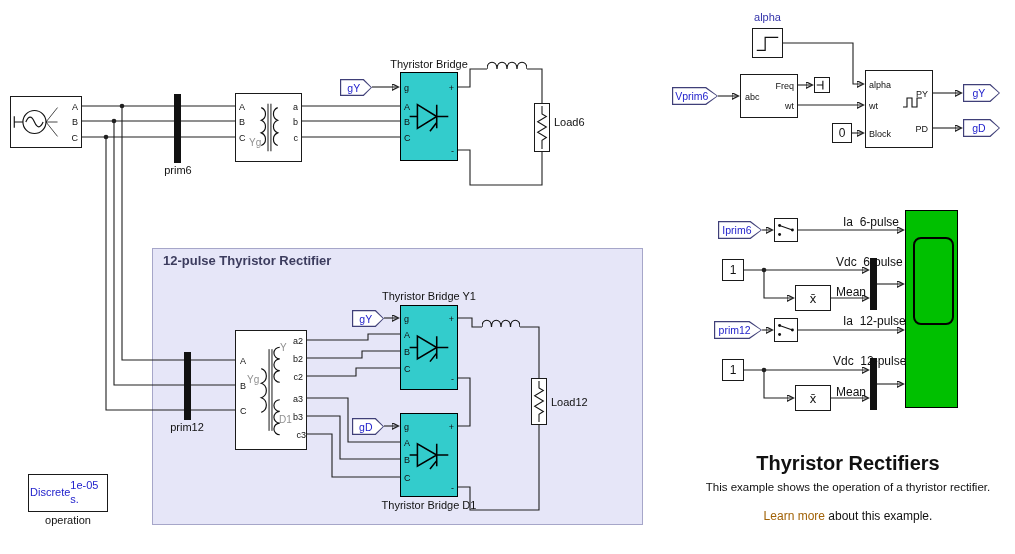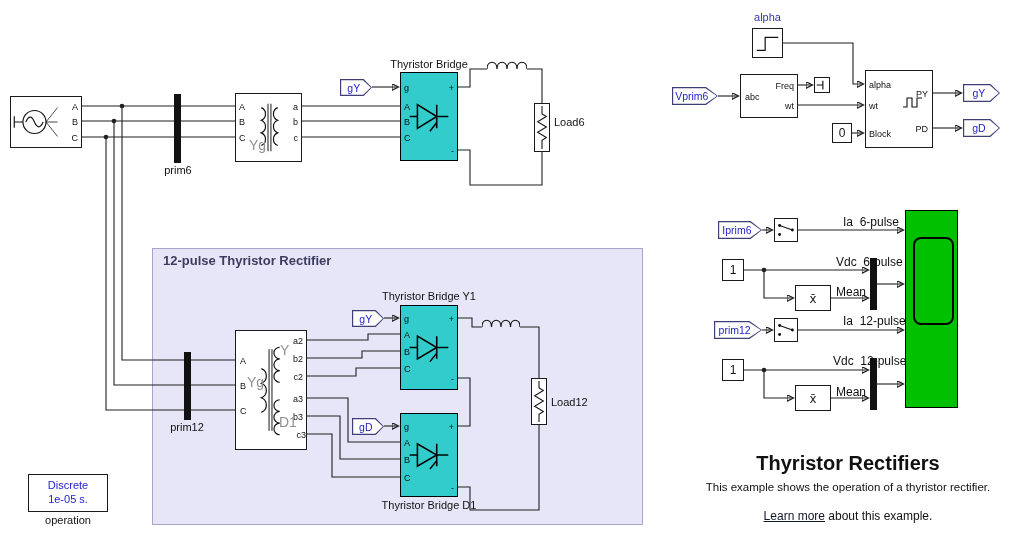--- a/index.html
+++ b/index.html
@@ -19,43 +19,43 @@
   .mux{position:absolute;background:#111;z-index:2;}
   .scope{position:absolute;background:#00C000;border:1px solid #000;box-sizing:border-box;z-index:2;}
   .scope-screen{position:absolute;left:7px;top:26px;width:37px;height:84px;border:2px solid #000;border-radius:8px;}
 
   .icon{position:absolute;z-index:2;}
   .blk svg,.bridge svg{display:block;width:100%;height:100%;}
 
   .lbl{position:absolute;font-size:11px;color:#111;text-align:center;line-height:1.15;z-index:3;}
   .lbl-blue{color:#3333AA;}
   .plbl{position:absolute;font-size:9px;color:#111;line-height:1;z-index:3;}
-  .wind{position:absolute;font-size:14px;color:#909090;line-height:1;z-index:3;}
+  .wind{position:absolute;font-size:10px;color:#909090;line-height:1;z-index:3;}
   .wire-label{position:absolute;font-size:12px;color:#111;white-space:pre;z-index:3;}
 
   .tag{position:absolute;z-index:2;}
   .tag .bg{position:absolute;inset:0;background:#3F3F78;
            clip-path:polygon(0 0,74% 0,100% 50%,74% 100%,0 100%);}
   .tag .bg::after{content:"";position:absolute;inset:1.2px;background:#fff;
            clip-path:polygon(0 0,74% 0,100% 50%,74% 100%,0 100%);}
   .tag .txt{position:absolute;inset:0;display:flex;align-items:center;justify-content:center;
            padding-right:14%;font-size:10.5px;color:#2222CC;z-index:1;}
 
-  .pg-text{position:absolute;inset:1px 1px 1px 1px;display:flex;flex-direction:column;
+  .pg-text{position:absolute;inset:1px 1px 1px 1px;display:flex;flex-direction:row;
            align-items:center;justify-content:center;font-size:11px;color:#2222CC;line-height:1.25;}
   .cval{position:absolute;inset:0;display:flex;align-items:center;justify-content:center;
         font-size:12px;color:#111;}
   .meanv{position:absolute;inset:0;display:flex;align-items:center;justify-content:center;
         font-size:13px;color:#111;}
 
   .anno{position:absolute;text-align:center;z-index:3;color:#111;}
   .anno-title{font-size:20px;font-weight:bold;}
   .anno-body{font-size:11.5px;}
   .anno-link{font-size:12px;}
-  .link{color:#0f172a;text-decoration:underline;cursor:pointer;}
+  .link{color:#a16207;cursor:pointer;}
 </style>
 </head>
 <body>
 
 <div class="canvas">
 
   <div class="area" style="left:152px;top:248px;width:491px;height:277px">
     <div class="area-title">12-pulse Thyristor Rectifier</div>
   </div>
 

